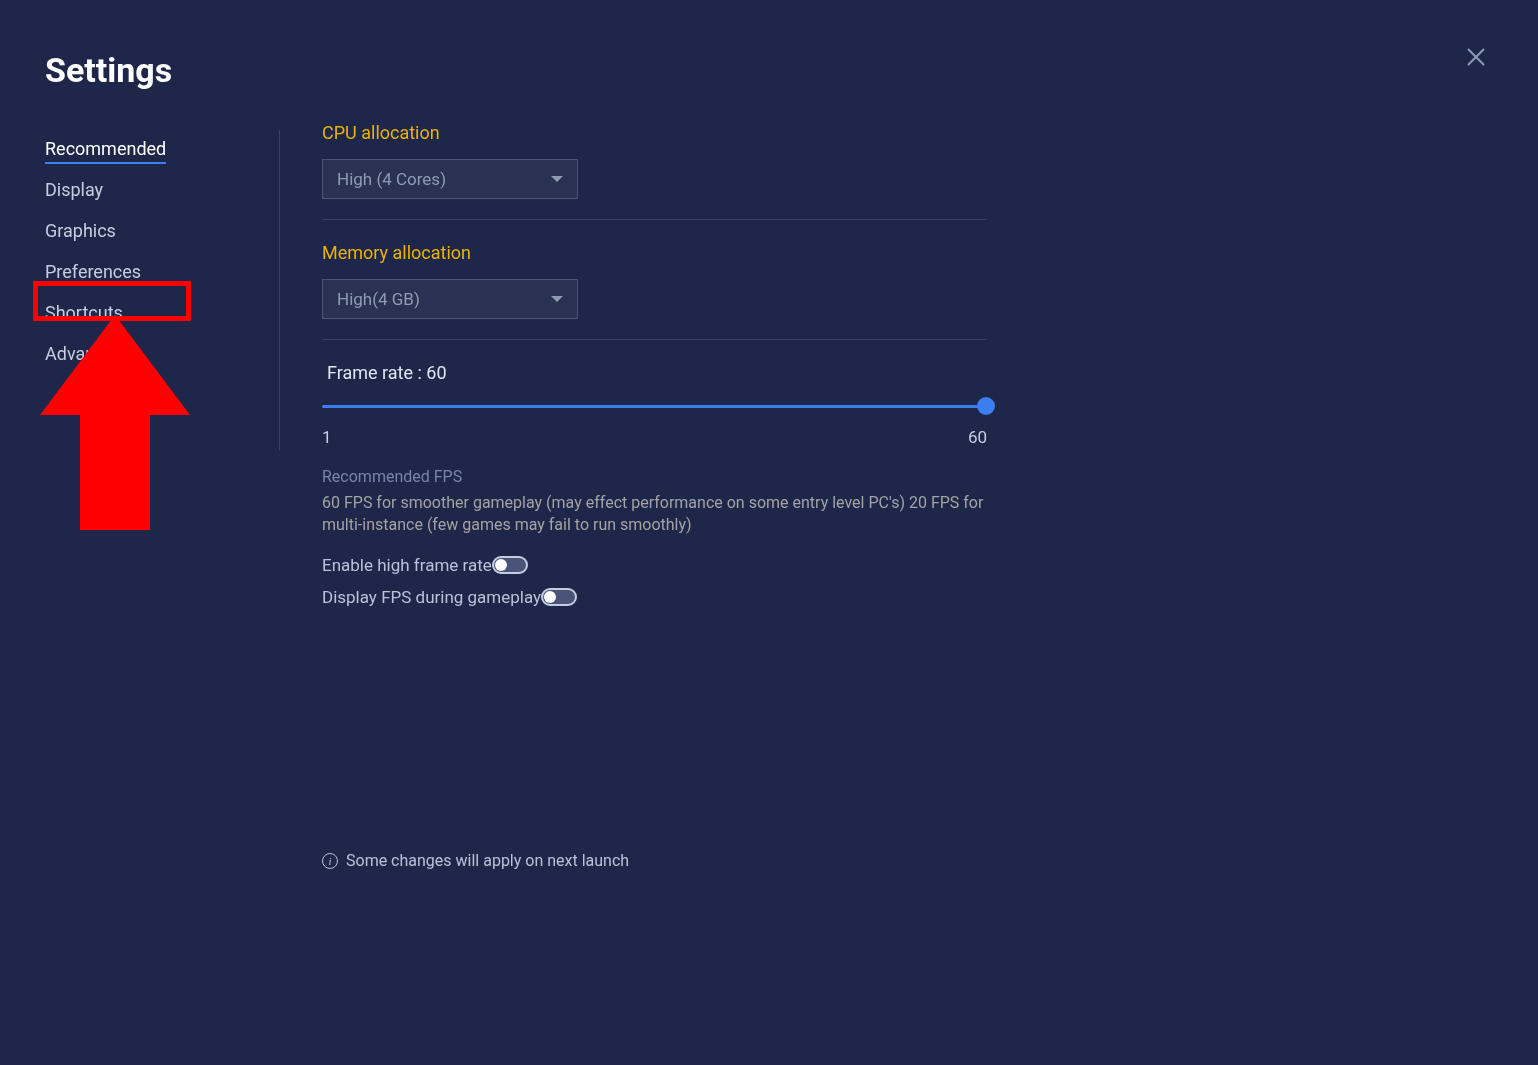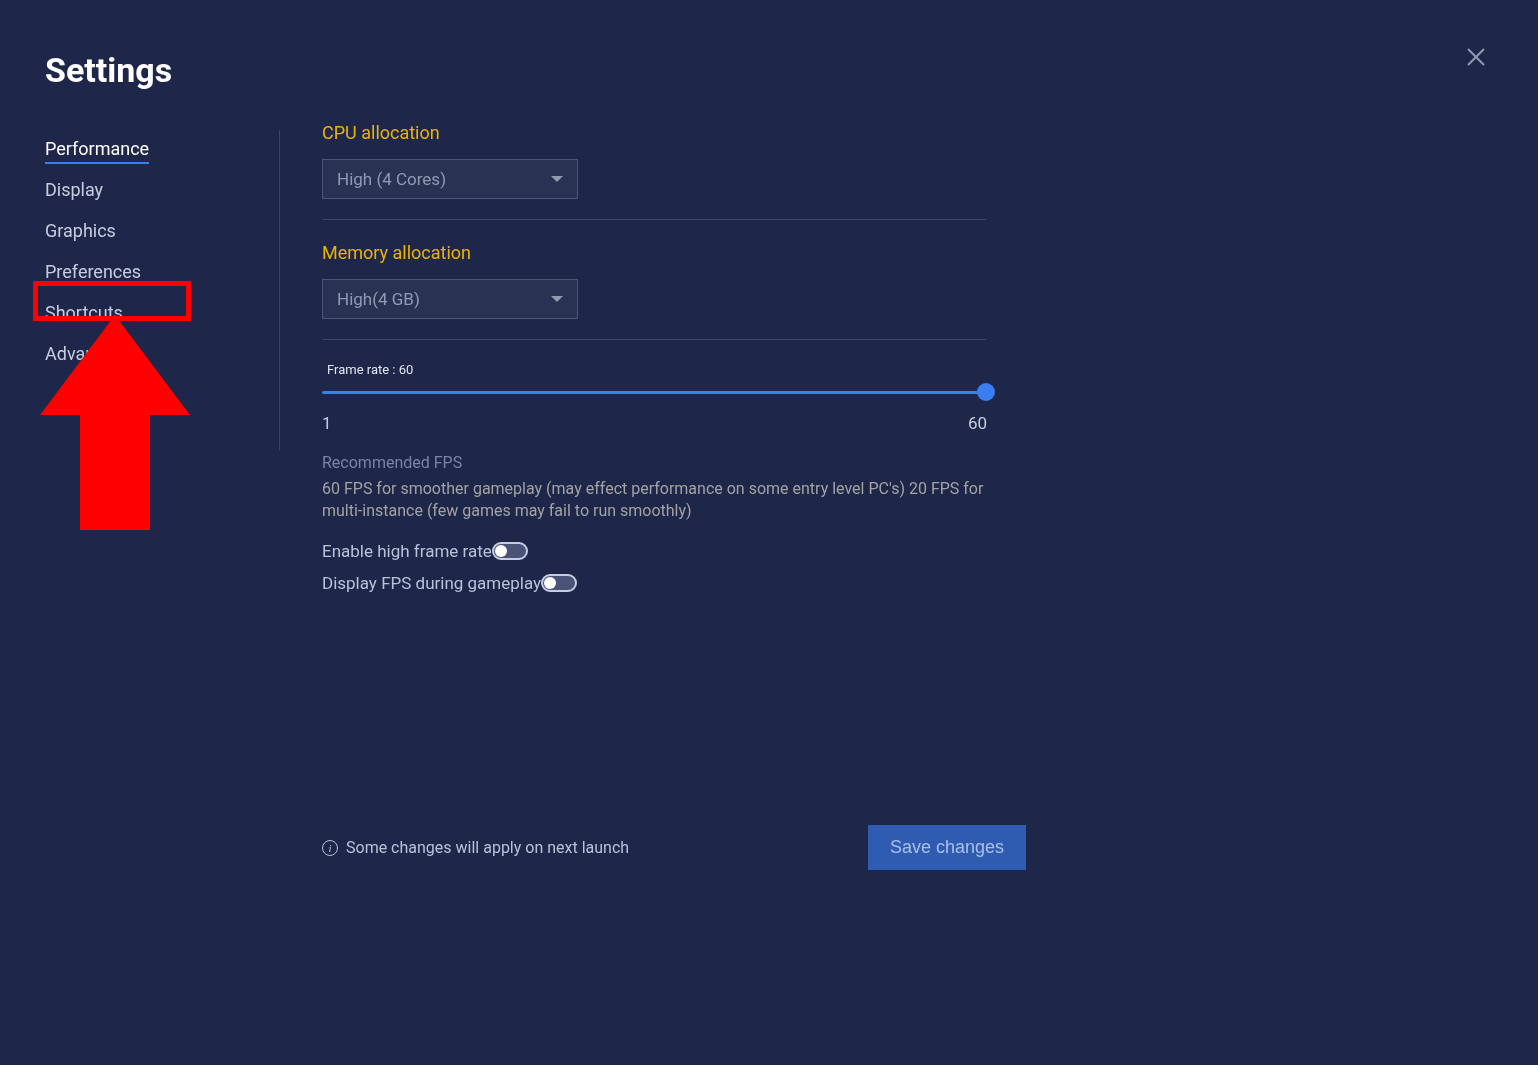--- a/index.html
+++ b/index.html
@@ -99,23 +99,23 @@
       border-left: 6px solid transparent;
       border-right: 6px solid transparent;
       border-top: 6px solid #8f9bb3;
     }
     .divider {
       height: 1px;
       background: #3a4266;
       margin-bottom: 22px;
     }
     .framerate-label {
-      font-size: 13px;
+      font-size: 18px;
       color: #e0e6f0;
-      margin-bottom: 4px;
+      margin-bottom: 12px;
       padding-left: 5px;
     }
     .slider-container {
       position: relative;
       height: 24px;
       margin-bottom: 8px;
     }
     .slider-track {
       position: absolute;
       top: 10px;
@@ -224,21 +224,21 @@
 <div class="close-btn">
   <svg viewBox="0 0 24 24" fill="none" stroke="currentColor" stroke-width="2">
     <line x1="4" y1="4" x2="20" y2="20"></line>
     <line x1="20" y1="4" x2="4" y2="20"></line>
   </svg>
 </div>
 
 <h1 class="title">Settings</h1>
 
 <div class="sidebar">
-  <div class="sidebar-item active"><span class="label">Performance</span></div>
+  <div class="sidebar-item active"><span class="label">Recommended</span></div>
   <div class="sidebar-item"><span>Display</span></div>
   <div class="sidebar-item"><span>Graphics</span></div>
   <div class="sidebar-item"><span>Preferences</span></div>
   <div class="sidebar-item"><span>Shortcuts</span></div>
   <div class="sidebar-item"><span>Advanced</span></div>
 </div>
 
 <div class="red-highlight" style="top:281px; left:33px; width:158px; height:40px;"></div>
 
 <svg class="red-arrow" style="top:315px; left:40px; width:150px; height:215px;" viewBox="0 0 150 215">
@@ -285,14 +285,13 @@
         <div class="toggle-knob"></div>
       </div>
   </div>
 </div>
 
 <div class="footer">
   <div class="footer-notice">
     <span class="info-icon">i</span>
     <span>Some changes will apply on next launch</span>
   </div>
-  <button class="save-btn">Save changes</button>
 </div>
 
 </body></html>

